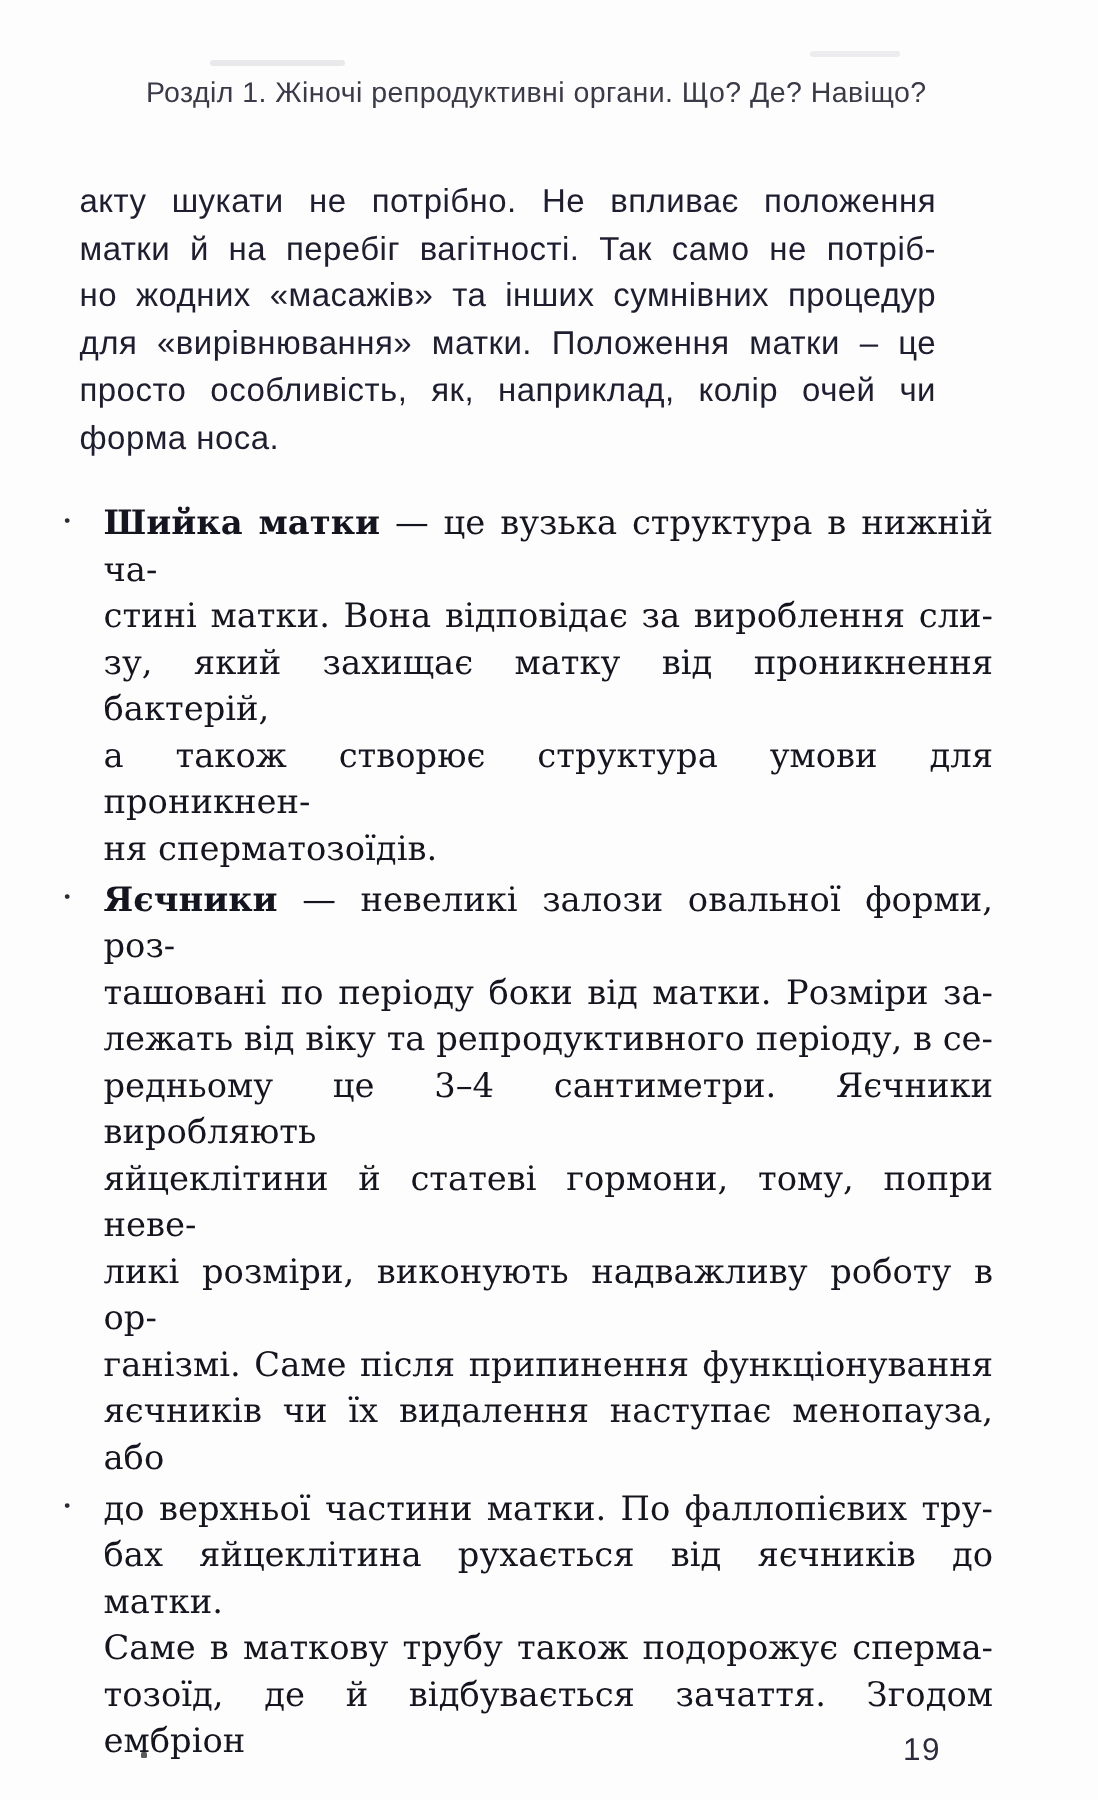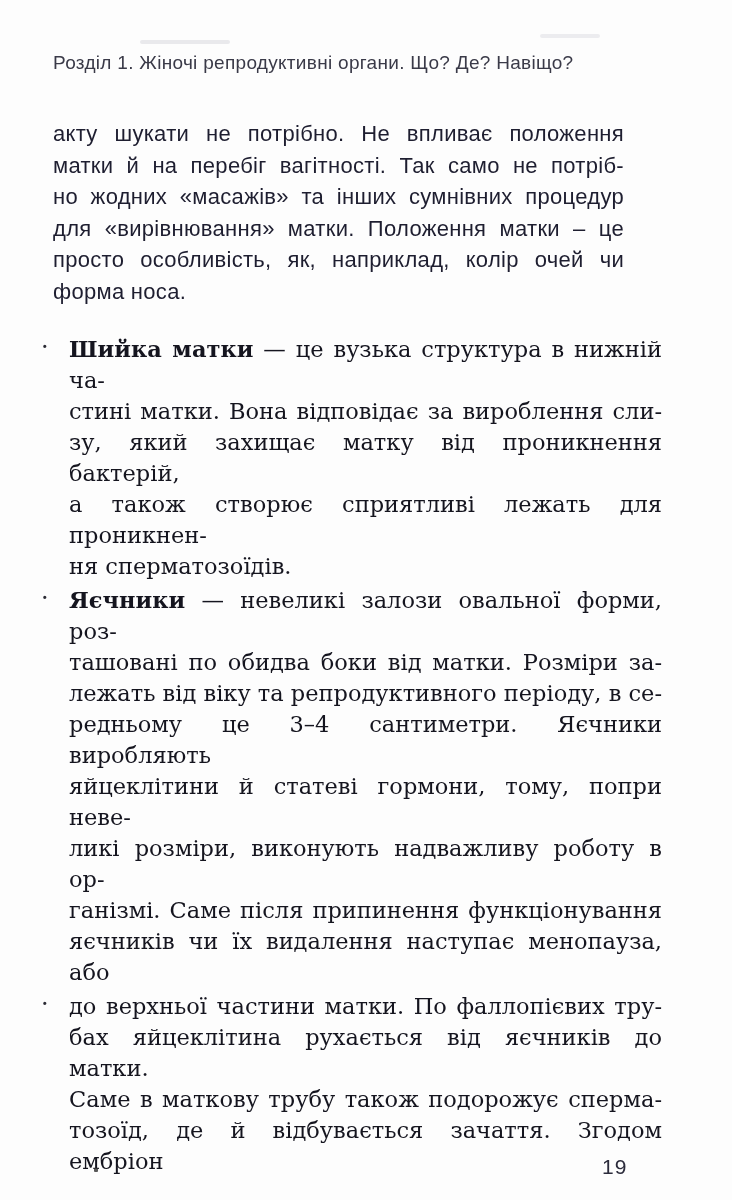--- a/index.html
+++ b/index.html
@@ -10,21 +10,21 @@
   .page {
     position: relative;
     width: 732px;
     height: 1200px;
     background: #fdfdfd;
     overflow: hidden;
     -webkit-font-smoothing: antialiased;
   }
   .chapter-header {
     margin: 52px 70px 0 53px;
-    text-align: left;
+    text-align: center;
     font-family: "Liberation Sans", sans-serif;
     font-size: 19px;
     line-height: 22px;
     letter-spacing: 0.3px;
     color: #3a3a48;
   }
   .para {
     margin-left: 53px;
     margin-right: 108px;
     font-family: "Liberation Sans", sans-serif;
@@ -126,27 +126,27 @@
     <div class="jl">просто особливість, як, наприклад, колір очей чи</div>
     <div class="ll">форма носа.</div>
   </div>
 
   <ul class="bullet-list">
     <li>
       <span class="dot">·</span>
       <div class="jl"><span class="term">Шийка матки</span><span> — це вузька структура в нижній ча-</span></div>
       <div class="jl">стині матки. Вона відповідає за вироблення сли-</div>
       <div class="jl">зу, який захищає матку від проникнення бактерій,</div>
-      <div class="jl">а також створює сприятливі лежать для проникнен-</div>
+      <div class="jl">а також створює структура умови для проникнен-</div>
       <div class="ll">ня сперматозоїдів.</div>
     </li>
     <li>
       <span class="dot">·</span>
       <div class="jl"><span class="term">Яєчники</span><span> — невеликі залози овальної форми, роз-</span></div>
-      <div class="jl">ташовані по обидва боки від матки. Розміри за-</div>
+      <div class="jl">ташовані по періоду боки від матки. Розміри за-</div>
       <div class="jl">лежать від віку та репродуктивного періоду, в се-</div>
       <div class="jl">редньому це 3–4 сантиметри. Яєчники виробляють</div>
       <div class="jl">яйцеклітини й статеві гормони, тому, попри неве-</div>
       <div class="jl">ликі розміри, виконують надважливу роботу в ор-</div>
       <div class="jl">ганізмі. Саме після припинення функціонування</div>
       <div class="jl">яєчників чи їх видалення наступає менопауза, або</div>
     </li>
     <li>
       <span class="dot">·</span>
       <div class="jl">до верхньої частини матки. По фаллопієвих тру-</div>

